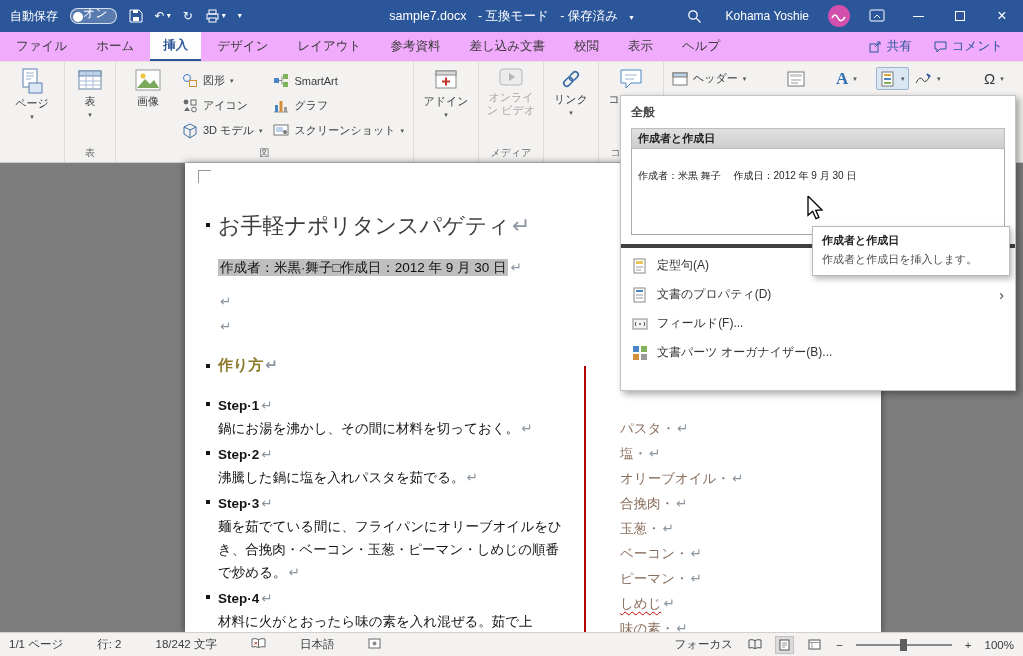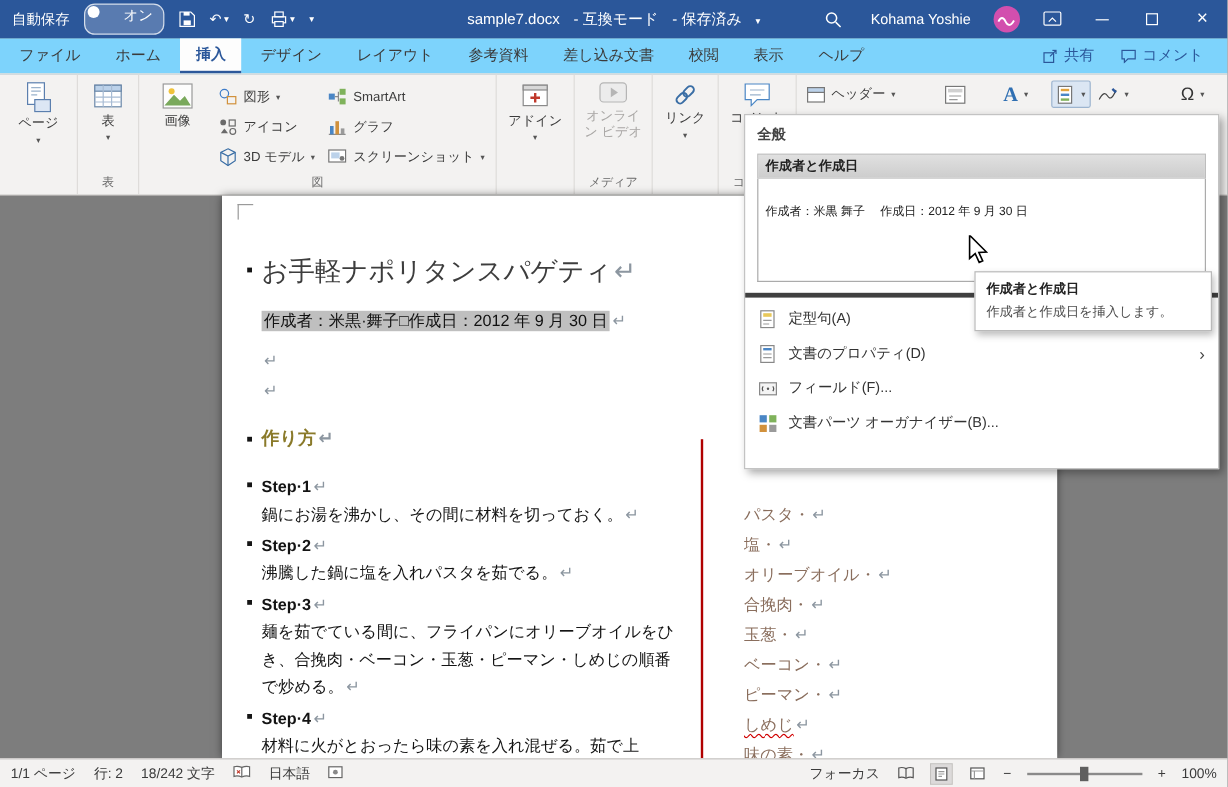--- a/index.html
+++ b/index.html
@@ -3,36 +3,36 @@
 <meta charset="utf-8">
 <style>
   * { box-sizing: border-box; margin: 0; padding: 0; }
   body { font-family: "Liberation Sans", "DejaVu Sans", sans-serif; }
   .app { position: relative; width: 1023px; height: 656px; overflow: hidden; background: #7d7d7d; }
 
   
   .titlebar { position: absolute; top:0; left:0; right:0; height:32px; background:#2b579a; color:#fff;
               display:flex; align-items:center; font-size:12px; }
   .tb-left { display:flex; align-items:center; gap:12px; padding-left:10px; z-index:2; }
-  .toggle { display:flex; align-items:flex-start; gap:20px; background:rgba(255,255,255,.22); border:1px solid rgba(255,255,255,.75);
-            border-radius:9px; padding:1px 8px 1px 2px; height:26px; }
+  .toggle { display:flex; align-items:flex-end; gap:0; background:rgba(255,255,255,.22); border:1px solid rgba(255,255,255,.75);
+            border-radius:9px; padding:1px 8px 1px 2px; height:16px; }
   .knob { width:10px; height:10px; border-radius:50%; background:#fff; }
   .tbtn { display:flex; align-items:center; gap:2px; cursor:default; }
   .tinychev { font-size:8px; line-height:8px; }
   .tb-doc { position:absolute; left:0; right:0; text-align:center; font-size:12.5px; pointer-events:none; }
   .tb-doc span { margin:0 4px; }
   .tb-right { margin-left:auto; display:flex; align-items:center; gap:0; z-index:2; }
   .tb-right > * { padding:0 12px; height:32px; display:flex; align-items:center; }
   .winbtn { width:42px; justify-content:center; }
   .maxbox { width:10px; height:10px; border:1px solid #fff; }
   .minline { width:11px; height:1px; background:#fff; }
   .avatar-wrap { padding:0 6px; }
 
   
-  .tabsrow { position:absolute; top:32px; left:0; right:0; height:30px; background:#7dd3fc; display:flex; align-items:stretch;
+  .tabsrow { position:absolute; top:32px; left:0; right:0; height:30px; background:#f0abfc; display:flex; align-items:stretch;
              font-size:12.5px; color:#3b3b3b; border-bottom:1px solid #e2e0de; }
   .rtab { display:flex; align-items:center; padding:0 13px; margin-left:3px; }
   .rtab.active { color:#2b579a; font-weight:bold; border-bottom:2.5px solid #2b579a; background:#fdfdfd; }
   .tabs-right { margin-left:auto; display:flex; align-items:center; gap:6px; padding-right:12px; color:#2b579a; }
   .tabs-right .tbtn2 { display:flex; align-items:center; gap:5px; padding:3px 8px; }
 
   
   .ribbon { position:absolute; top:62px; left:0; right:0; height:101px; background:#f3f2f1; border-bottom:1px solid #cfcdcb;
             display:flex; font-size:11px; color:#3b3b3b; }
   .group { display:flex; flex-direction:column; border-right:1px solid #dedcda; padding:2px 5px 0; }
@@ -84,21 +84,21 @@
 
   
   .tip { position:absolute; left:812px; top:226px; width:198px; background:#fff; border:1px solid #b9b9b9;
          box-shadow:2px 3px 6px rgba(0,0,0,.28); z-index:60; padding:6px 9px 8px; font-size:11px; color:#4e4e4e; }
   .tip .tip-title { display:block; font-weight:bold; color:#222; margin-bottom:4px; }
 
   .cursor { position:absolute; left:806px; top:196px; z-index:70; }
 
   
   .statusbar { position:absolute; bottom:0; left:0; right:0; height:24px; background:#f3f2f1; border-top:1px solid #d2d0ce;
-               display:flex; align-items:center; font-size:11.5px; color:#3b3b3b; padding:0 9px; gap:15px; }
+               display:flex; align-items:center; font-size:11.5px; color:#3b3b3b; padding:0 9px; gap:34px; }
   .sb-right { margin-left:auto; display:flex; align-items:center; gap:13px; }
   .slider { width:96px; height:2px; background:#8a8a8a; position:relative; }
   .thumb { position:absolute; left:44px; top:-5px; width:7px; height:12px; background:#5f5f5f; }
   .slidertick { position:absolute; left:47px; top:-3px; width:1px; height:8px; background:#8a8a8a; }
   .viewic { width:17px; height:16px; display:flex; align-items:center; justify-content:center; }
   .viewic.active { background:#dcdada; outline:1px solid #c3c1bf; }
 </style>
 </head>
 <body>
 

